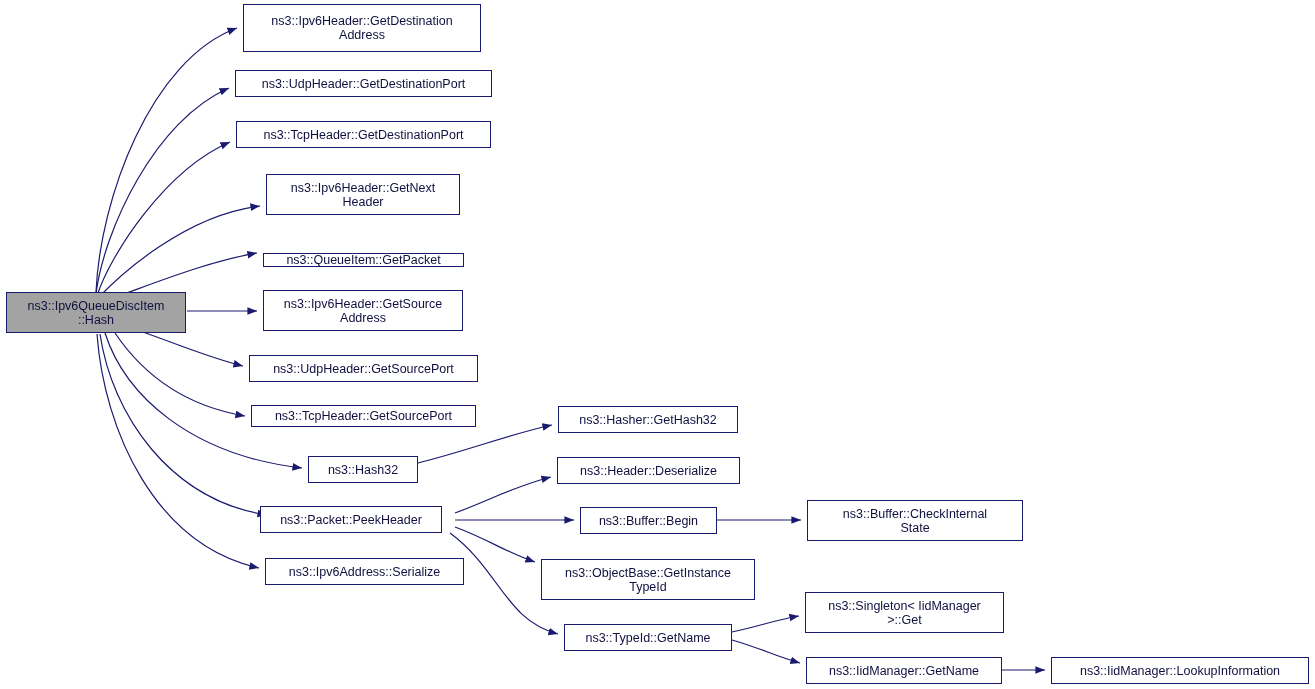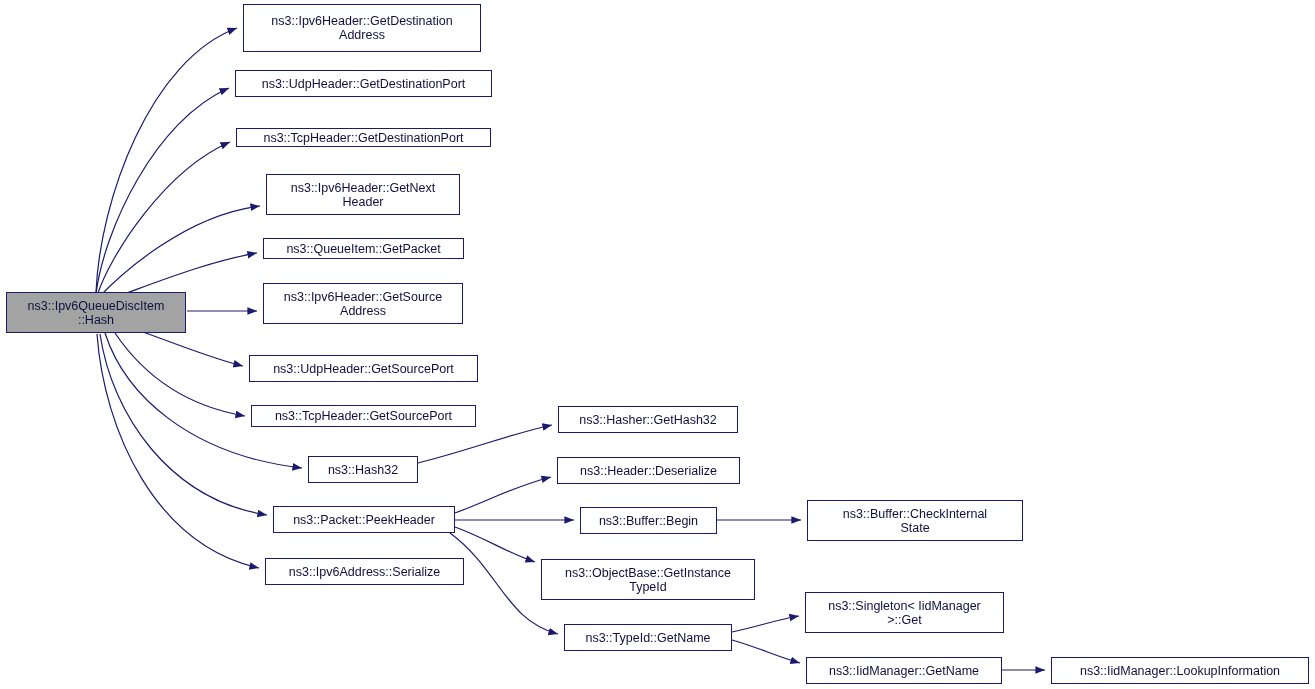--- a/index.html
+++ b/index.html
@@ -75,30 +75,30 @@
         <path d="M 732,640 C 760,648 775,656 800,663" fill="none" stroke="#1a1a6e" stroke-width="1.2" marker-end="url(#arrow)"></path>
         <path d="M 1002,670 L 1045,670" fill="none" stroke="#1a1a6e" stroke-width="1.2" marker-end="url(#arrow)"></path>
       </g>
   </svg>
   <div id="node-layer">
       <div class="node root" style="left: 6px; top: 292px; width: 180px; height: 41px;">ns3::Ipv6QueueDiscItem
 ::Hash</div>
       <div class="node" style="left: 243px; top: 4px; width: 238px; height: 48px;">ns3::Ipv6Header::GetDestination
 Address</div>
       <div class="node" style="left: 235px; top: 70px; width: 257px; height: 27px;">ns3::UdpHeader::GetDestinationPort</div>
-      <div class="node" style="left: 236px; top: 128px; width: 255px; height: 19px; text-align: right;">ns3::TcpHeader::GetDestinationPort</div>
+      <div class="node" style="left: 236px; top: 121px; width: 255px; height: 27px; text-align: right;">ns3::TcpHeader::GetDestinationPort</div>
       <div class="node" style="left: 266px; top: 174px; width: 194px; height: 41px;">ns3::Ipv6Header::GetNext
 Header</div>
-      <div class="node" style="left: 263px; top: 238px; width: 201px; height: 21px;">ns3::QueueItem::GetPacket</div>
-      <div class="node" style="left: 263px; top: 283px; width: 200px; height: 41px;">ns3::Ipv6Header::GetSource
+      <div class="node" style="left: 263px; top: 253px; width: 201px; height: 14px;">ns3::QueueItem::GetPacket</div>
+      <div class="node" style="left: 263px; top: 290px; width: 200px; height: 41px;">ns3::Ipv6Header::GetSource
 Address</div>
       <div class="node" style="left: 249px; top: 355px; width: 229px; height: 27px;">ns3::UdpHeader::GetSourcePort</div>
       <div class="node" style="left: 251px; top: 405px; width: 225px; height: 22px;">ns3::TcpHeader::GetSourcePort</div>
       <div class="node" style="left: 308px; top: 456px; width: 110px; height: 27px;">ns3::Hash32</div>
-      <div class="node" style="left: 273px; top: 506px; width: 182px; height: 27px;">ns3::Packet::PeekHeader</div>
+      <div class="node" style="left: 260px; top: 506px; width: 182px; height: 27px;">ns3::Packet::PeekHeader</div>
       <div class="node" style="left: 265px; top: 558px; width: 199px; height: 27px;">ns3::Ipv6Address::Serialize</div>
       <div class="node" style="left: 558px; top: 406px; width: 180px; height: 27px;">ns3::Hasher::GetHash32</div>
       <div class="node" style="left: 557px; top: 457px; width: 183px; height: 27px;">ns3::Header::Deserialize</div>
       <div class="node" style="left: 580px; top: 507px; width: 137px; height: 27px;">ns3::Buffer::Begin</div>
       <div class="node" style="left: 541px; top: 559px; width: 214px; height: 41px;">ns3::ObjectBase::GetInstance
 TypeId</div>
       <div class="node" style="left: 564px; top: 624px; width: 168px; height: 27px;">ns3::TypeId::GetName</div>
       <div class="node" style="left: 807px; top: 500px; width: 216px; height: 41px;">ns3::Buffer::CheckInternal
 State</div>
       <div class="node" style="left: 805px; top: 592px; width: 199px; height: 41px;">ns3::Singleton&lt; IidManager

